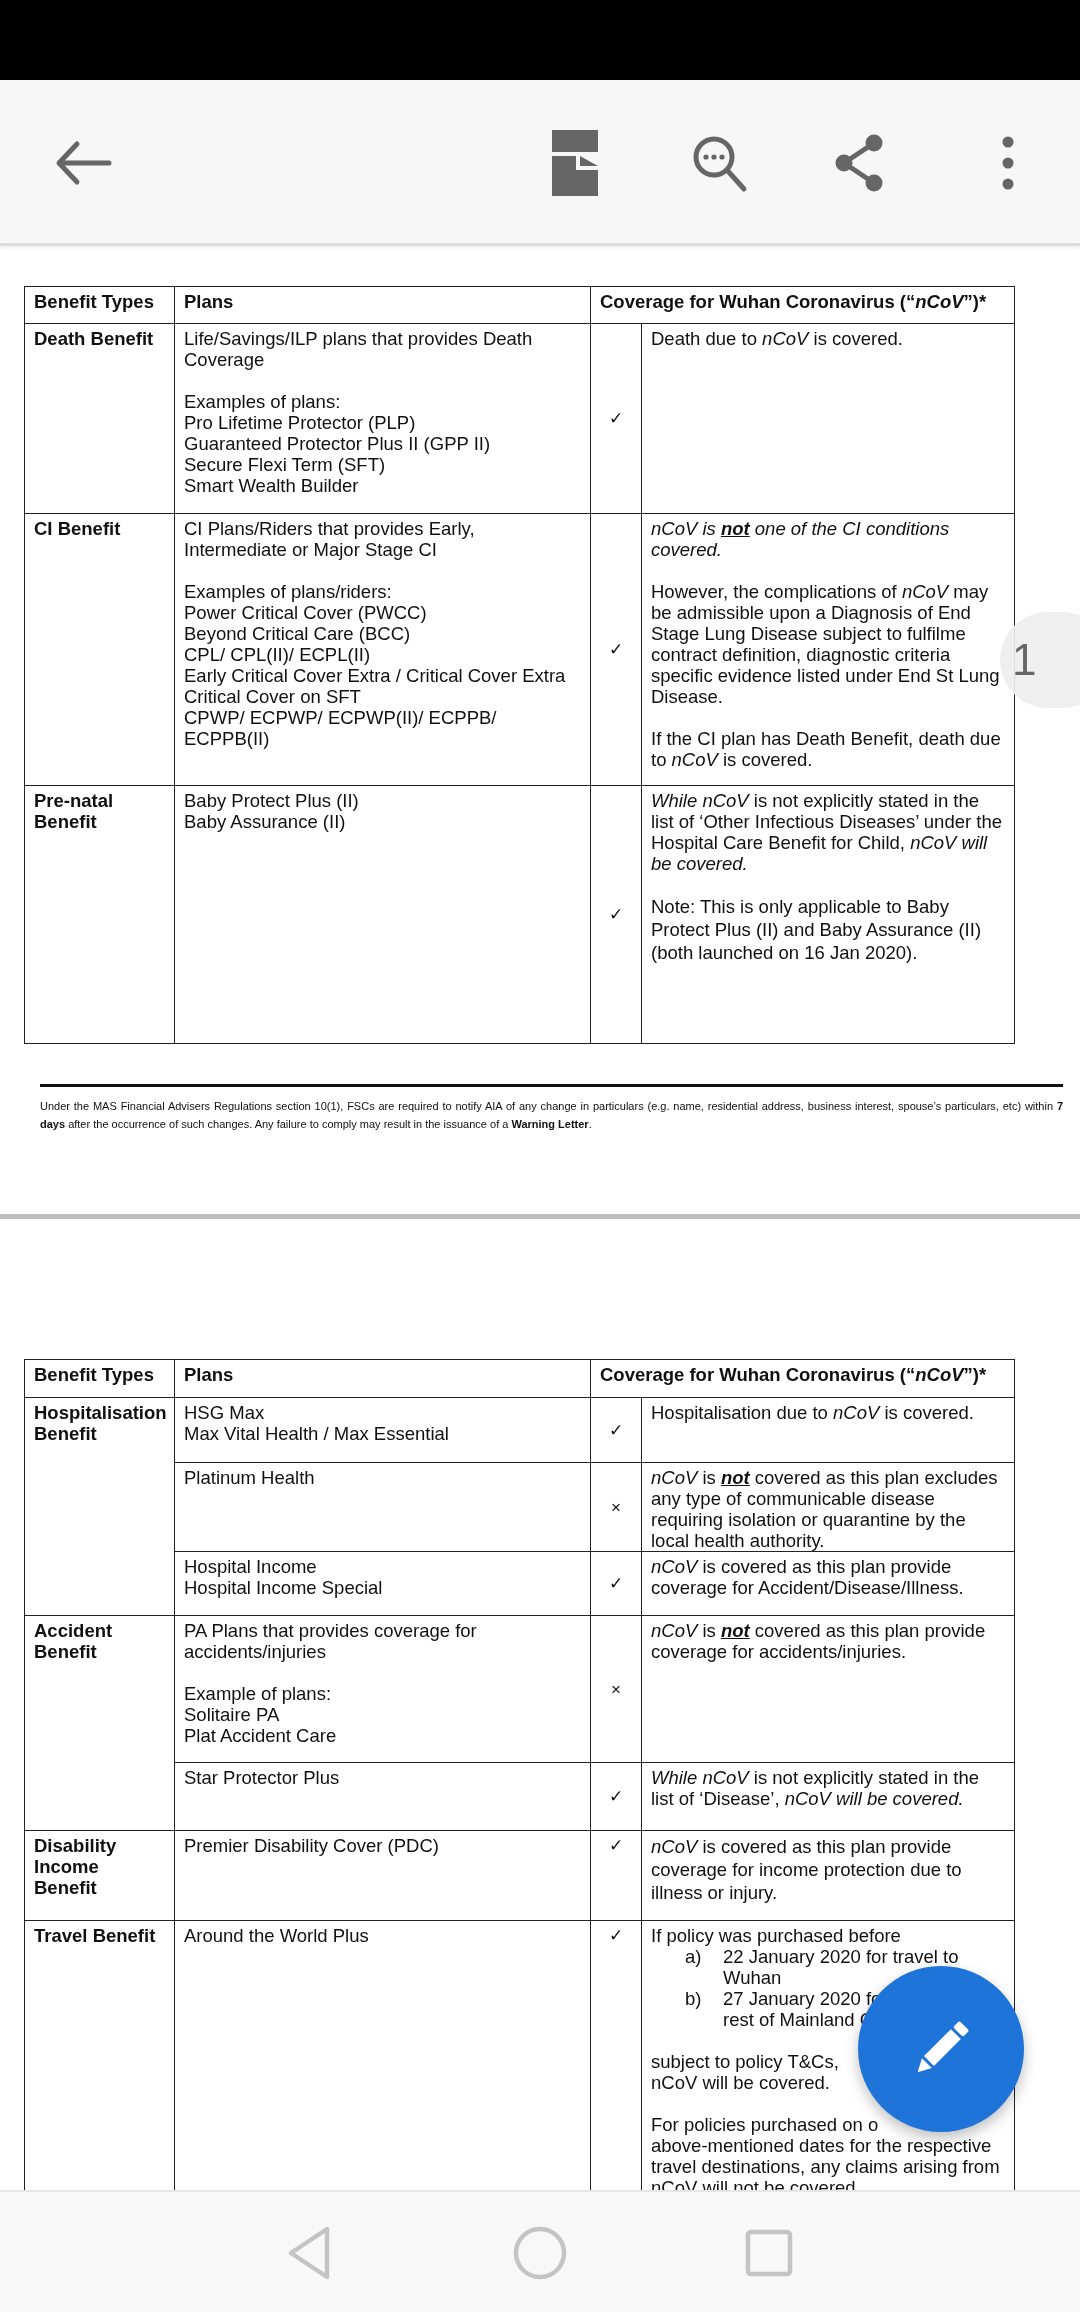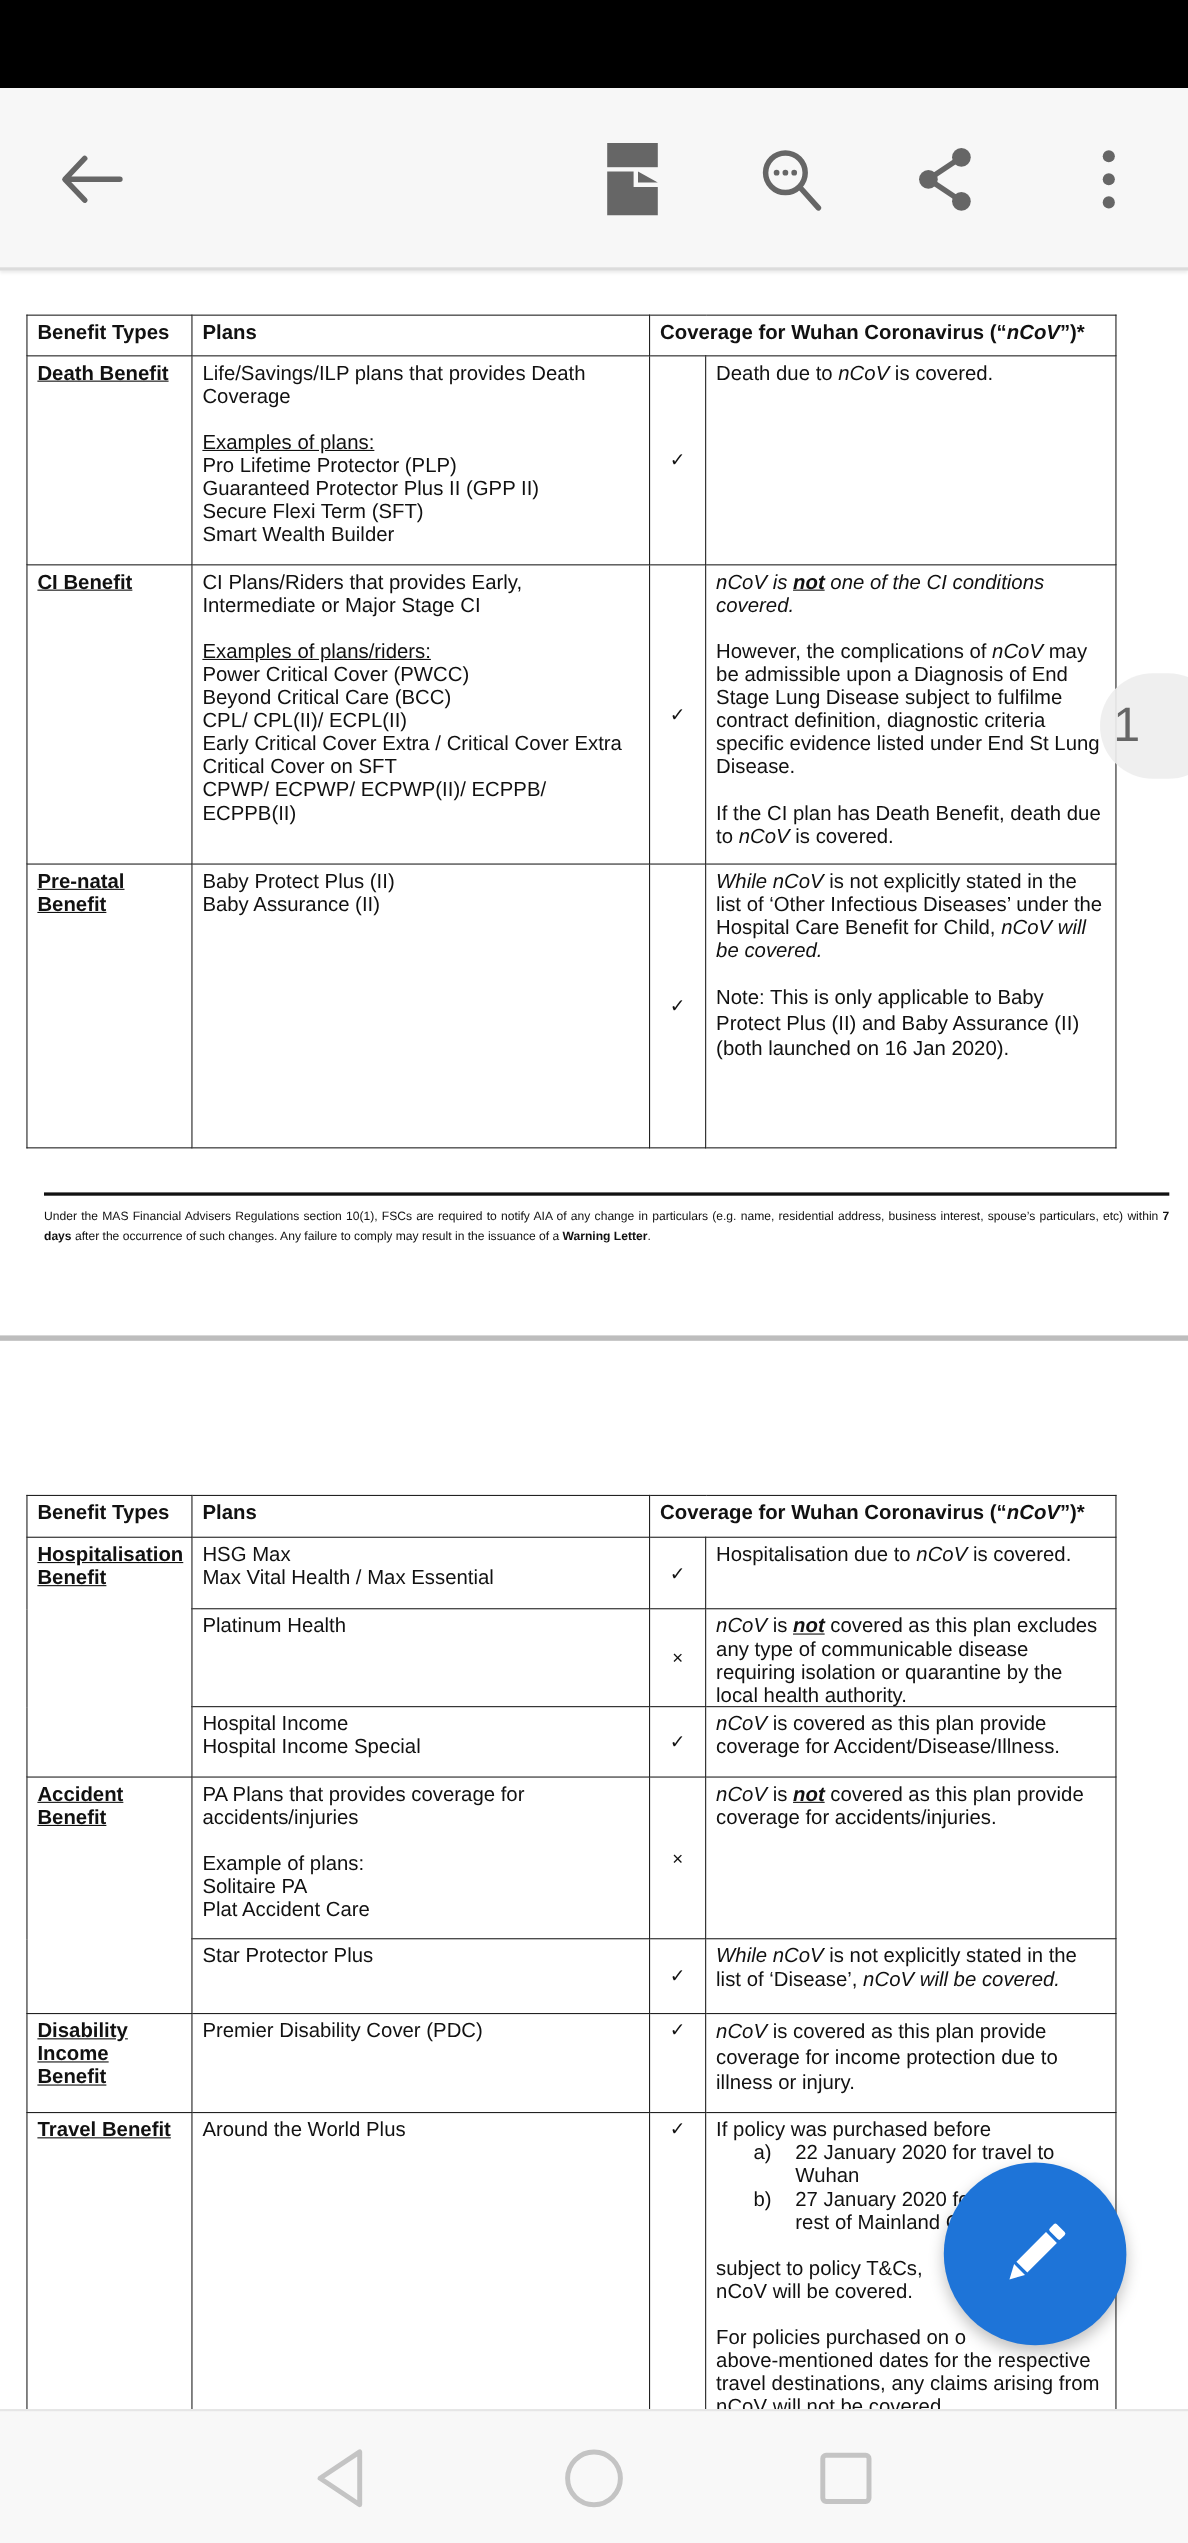--- a/index.html
+++ b/index.html
@@ -12,24 +12,24 @@
              border-bottom: 3px solid #dcdcdc; box-shadow: 0 2px 3px rgba(0,0,0,0.08); z-index: 5; }
   .tb-btn { position: absolute; top: 0; height: 166px; width: 90px; display: flex; align-items: center; justify-content: center; cursor: pointer; }
   .tb-btn svg { display: block; }
 
   .page { position: absolute; left: 0; width: 1080px; background: #fff; }
   .page-sep { position: absolute; left: 0; top: 1214px; width: 1080px; height: 5px; background: #bdbdbd; }
 
   table.cov { position: absolute; left: 24px; width: 990px; border-collapse: collapse; table-layout: fixed; font-size: 18.5px; line-height: 21px; }
   table.cov td, table.cov th { border: 1.6px solid #222; vertical-align: top; padding: 4px 9px; text-align: left; font-weight: normal; }
   table.cov th { font-weight: bold; }
-  table.cov td.bt { font-weight: bold; text-decoration: underline; }
+  table.cov td.bt { font-weight: bold; }
   table.cov td.mark { text-align: center; vertical-align: middle; padding: 4px 0; font-size: 17px; }
   table.cov td.mark.top { vertical-align: top; }
-  .u { text-decoration: underline; }
+  .u { }
   .i { font-style: italic; }
   .bu { font-weight: bold; font-style: italic; text-decoration: underline; }
   .gap { display: block; height: 21px; }
   .line { display: block; }
   .list-item { display: flex; padding-left: 34px; }
   .list-item .lbl { width: 38px; flex: none; }
 
   .footer-rule { position: absolute; left: 40px; top: 1084px; width: 1023px; height: 3px; background: #111; }
   .footer-note { position: absolute; left: 40px; top: 1097px; width: 1023px; font-size: 11px; line-height: 18px; color: #111; text-align: justify; }
 

